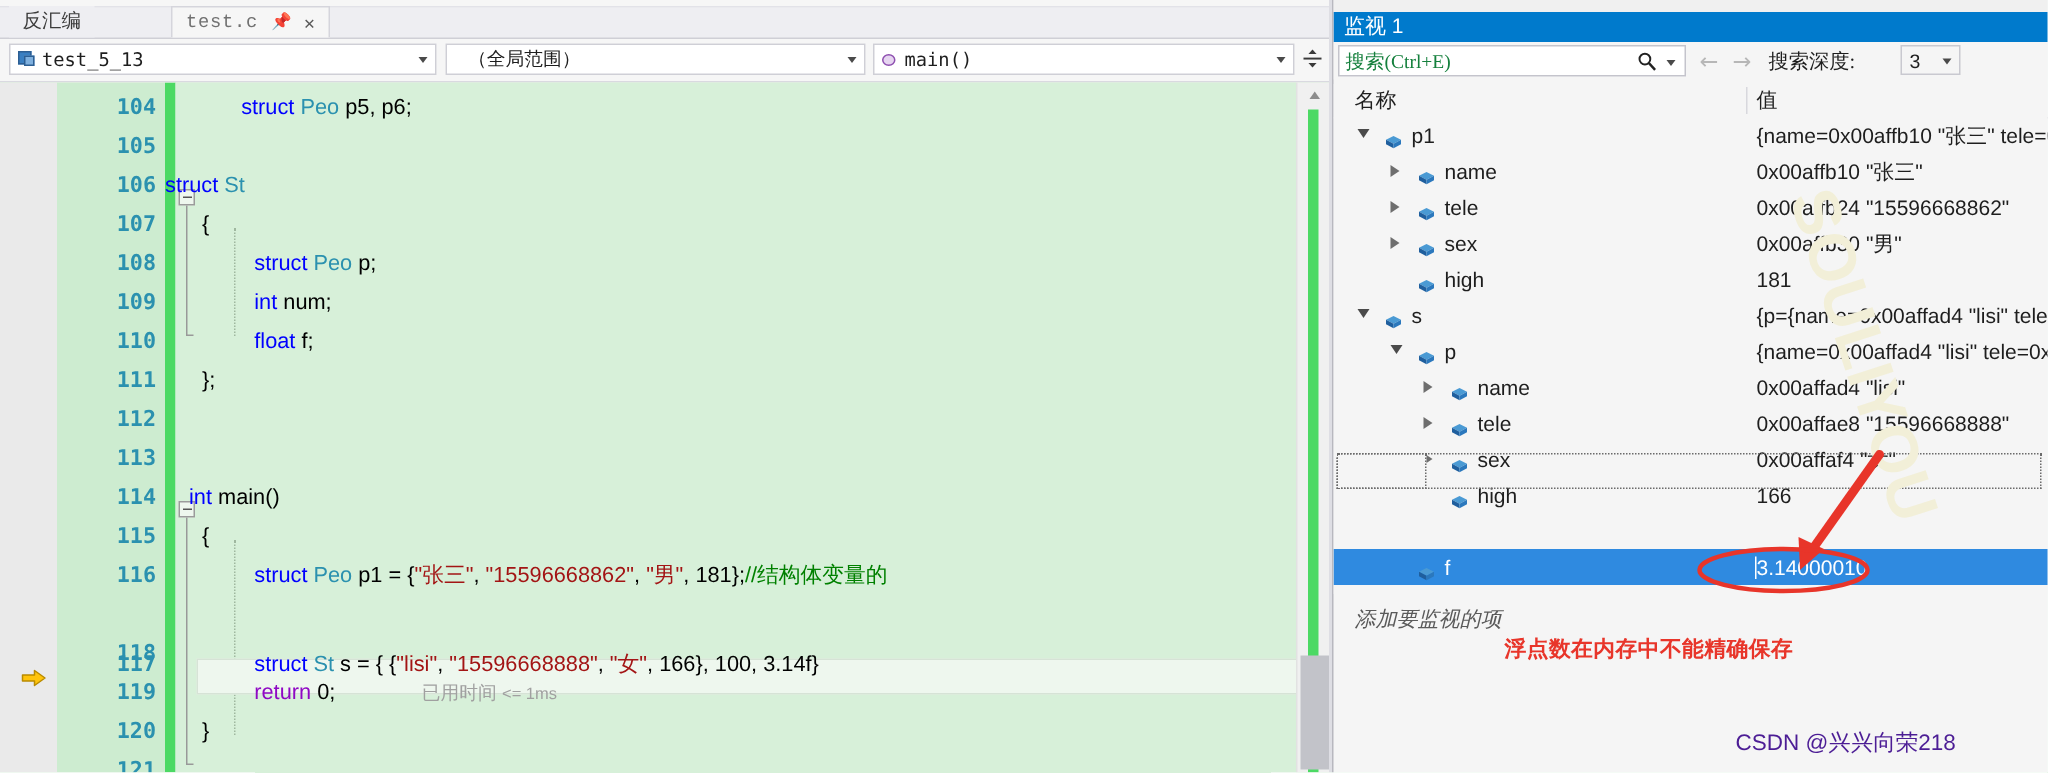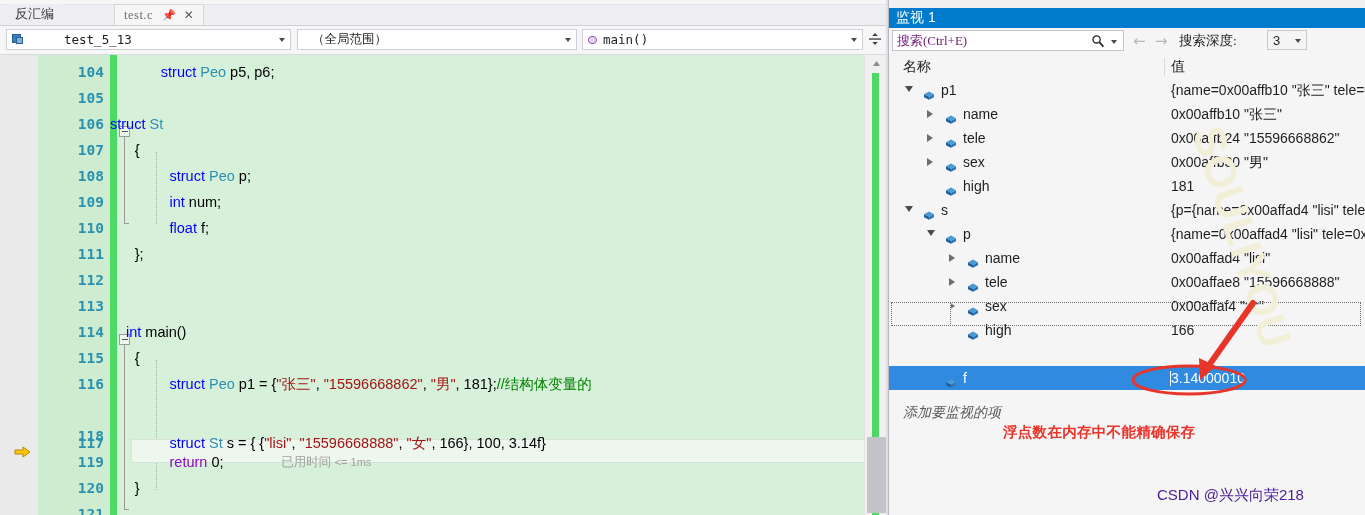--- a/index.html
+++ b/index.html
@@ -55,21 +55,21 @@
   .tab-inactive .tab-label {
     position: relative;
     top: -1px;
   }
   .tab-active {
     left: 114px;
     background: #f6f6f6;
     border: 1px solid #d5d5dc;
     border-bottom: none;
     color: #717171;
-    font-family: Liberation Serif, serif;
+    font-family: Liberation Mono, monospace;
     font-size: 12.5px;
   }
   .tab-active .tab-label { letter-spacing: .5px; }
   .tab-pin {
     margin-left: 9px; font-size: 11px; color: #707070;
     transform: rotate(0deg);
   }
   .tab-close { margin-left: 8px; font-size: 12px; color: #5a5a5a; }
 
   
@@ -95,21 +95,21 @@
     white-space: nowrap;
   }
   .combo .caret {
     position: absolute; right: 5px; top: 50%;
     transform: translateY(-50%);
     width: 0; height: 0;
     border-left: 3.5px solid transparent;
     border-right: 3.5px solid transparent;
     border-top: 4px solid #4a4a4a;
   }
-  #combo-project { left: 6px; width: 285px; gap: 36px; }
+  #combo-project { left: 6px; width: 285px; }
   #combo-scope   { left: 297px; width: 280px; }
   #combo-func    { left: 582px; width: 281px; }
 
   .combo-icon {
     display: inline-block;
     width: 14px; height: 13px;
     margin-right: 3px;
     position: relative;
     flex: 0 0 auto;
   }
@@ -344,21 +344,21 @@
     left: 3px; top: 2px;
     width: 232px; height: 21px;
     background: #ffffff;
     border: 1px solid #c4c4cc;
     box-sizing: border-box;
     display: flex; align-items: center;
     padding-left: 4px;
   }
   .search-ph {
     font-size: 13px;
-    color: #701a75;
+    color: #15803d;
     font-family: "Liberation Serif", serif;
     white-space: nowrap;
   }
   .search-icon {
     position: absolute;
     right: 18px; top: 3px;
     width: 14px; height: 14px;
   }
   .search-caret {
     position: absolute;

